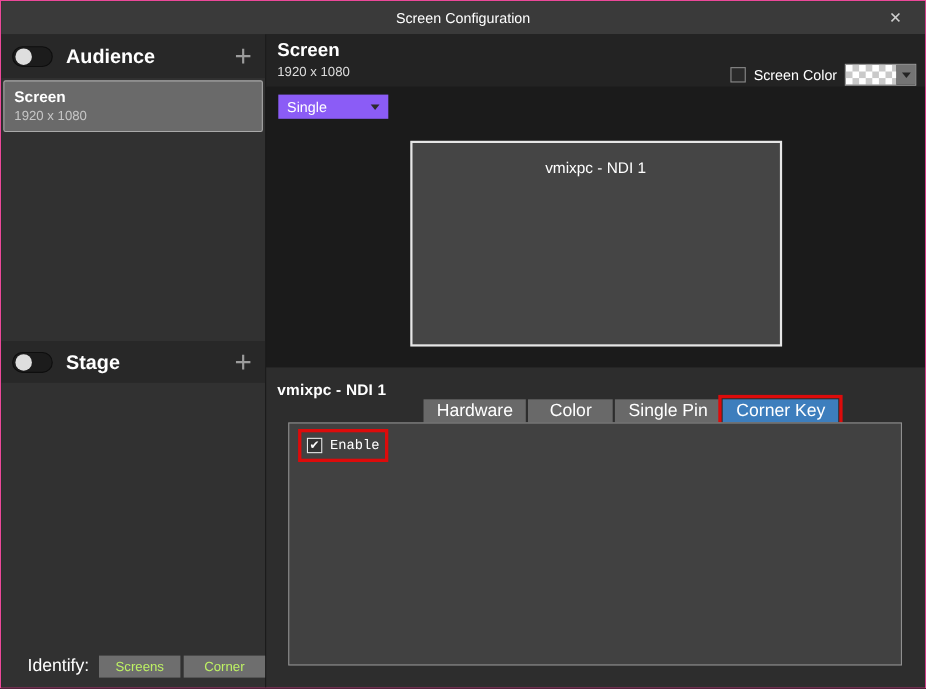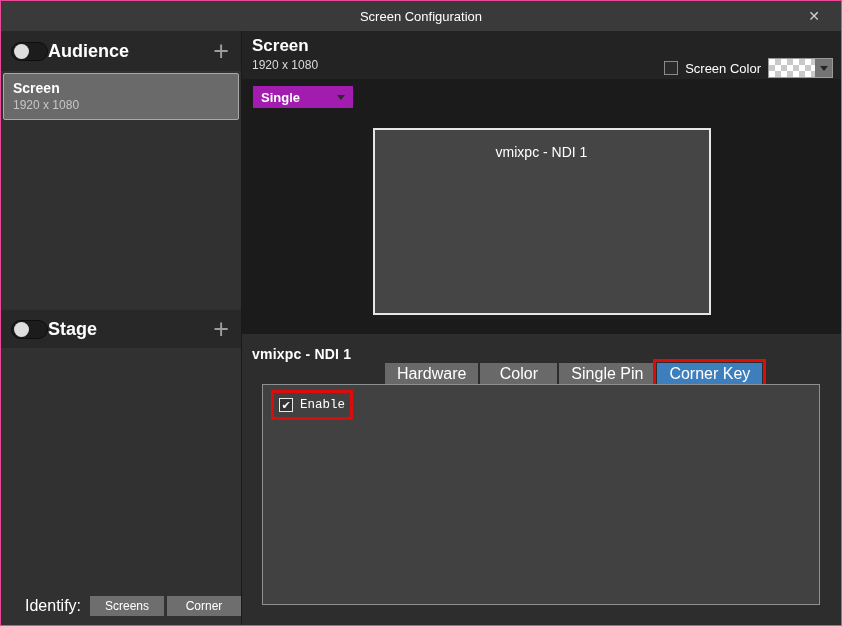--- a/index.html
+++ b/index.html
@@ -26,21 +26,21 @@
 
   .body { flex:1; display:flex; min-height:0; }
 
   
   .sidebar {
     flex:0 0 241px; width:241px; background:#313131;
     border-right:1px solid #1a1a1a; display:flex; flex-direction:column;
   }
   .side-header {
     background:#282828; display:flex; align-items:center;
-    padding:0 12px 0 10px; gap:0;
+    padding:0 12px 0 10px; gap:12px;
   }
   .side-header.audience { flex:0 0 40px; }
   .side-header.stage { flex:0 0 38px; }
   .toggle {
     width:37px; height:19px; border-radius:10px; background:#1c1c1c;
     border:1px solid #0e0e0e; position:relative; flex:0 0 auto;
   }
   .toggle .knob {
     width:15px; height:15px; border-radius:50%; background:#dedede;
     position:absolute; left:2px; top:1px;
@@ -54,21 +54,21 @@
     padding:6px 9px 7px 9px;
   }
   .screen-item .name { color:#ffffff; font-size:14px; font-weight:bold; }
   .screen-item .res  { color:#c6c6c6; font-size:12px; margin-top:2px; }
 
   .identify-row {
     flex:0 0 38px; display:flex; align-items:center; padding:0 0 0 24px; gap:3px;
   }
   .identify-row .lbl { color:#ffffff; font-size:16px; margin-right:6px; }
   .id-btn {
-    background:#6e6e6e; color:#ffffff; font-size:12px;
+    background:#6e6e6e; color:#bef264; font-size:12px;
     padding:3px 0; width:75px; border:none;
   }
 
   
   .main { flex:1; display:flex; flex-direction:column; min-width:0; }
 
   .main-header {
     flex:0 0 47px; background:#232323; display:flex; padding:4px 8px 0 10px;
   }
   .mh-title { color:#fff; font-size:17px; font-weight:bold; line-height:22px; }
@@ -90,22 +90,22 @@
   .dd-btn {
     width:17px; height:18px; background:#747474;
     display:flex; align-items:center; justify-content:center;
   }
   .tri-down { width:0; height:0; border-left:4px solid transparent;
     border-right:4px solid transparent; border-top:5px solid #242424; }
 
   .preview-zone { flex:0 0 255px; background:#1b1b1b; position:relative; }
   .single-dd {
     position:absolute; left:11px; top:7px; width:100px; height:22px;
-    background:#a21caf; color:#ffffff; font-size:13px;
-    display:flex; align-items:center; padding:0 8px;font-weight:bold;
+    background:#8b5cf6; color:#ffffff; font-size:13px;
+    display:flex; align-items:center; padding:0 8px;
   }
   .single-dd .tri-down { margin-left:auto; border-top-color:#2b2b2b; }
   .preview-box {
     position:absolute; top:49px; left:50%; transform:translateX(-50%);
     width:338px; height:187px; background:#454545; border:2px solid #e6e6e6;
   }
   .preview-box .src-label {
     position:absolute; top:14px; left:0; right:0; text-align:center;
     color:#ffffff; font-size:14px;
   }

